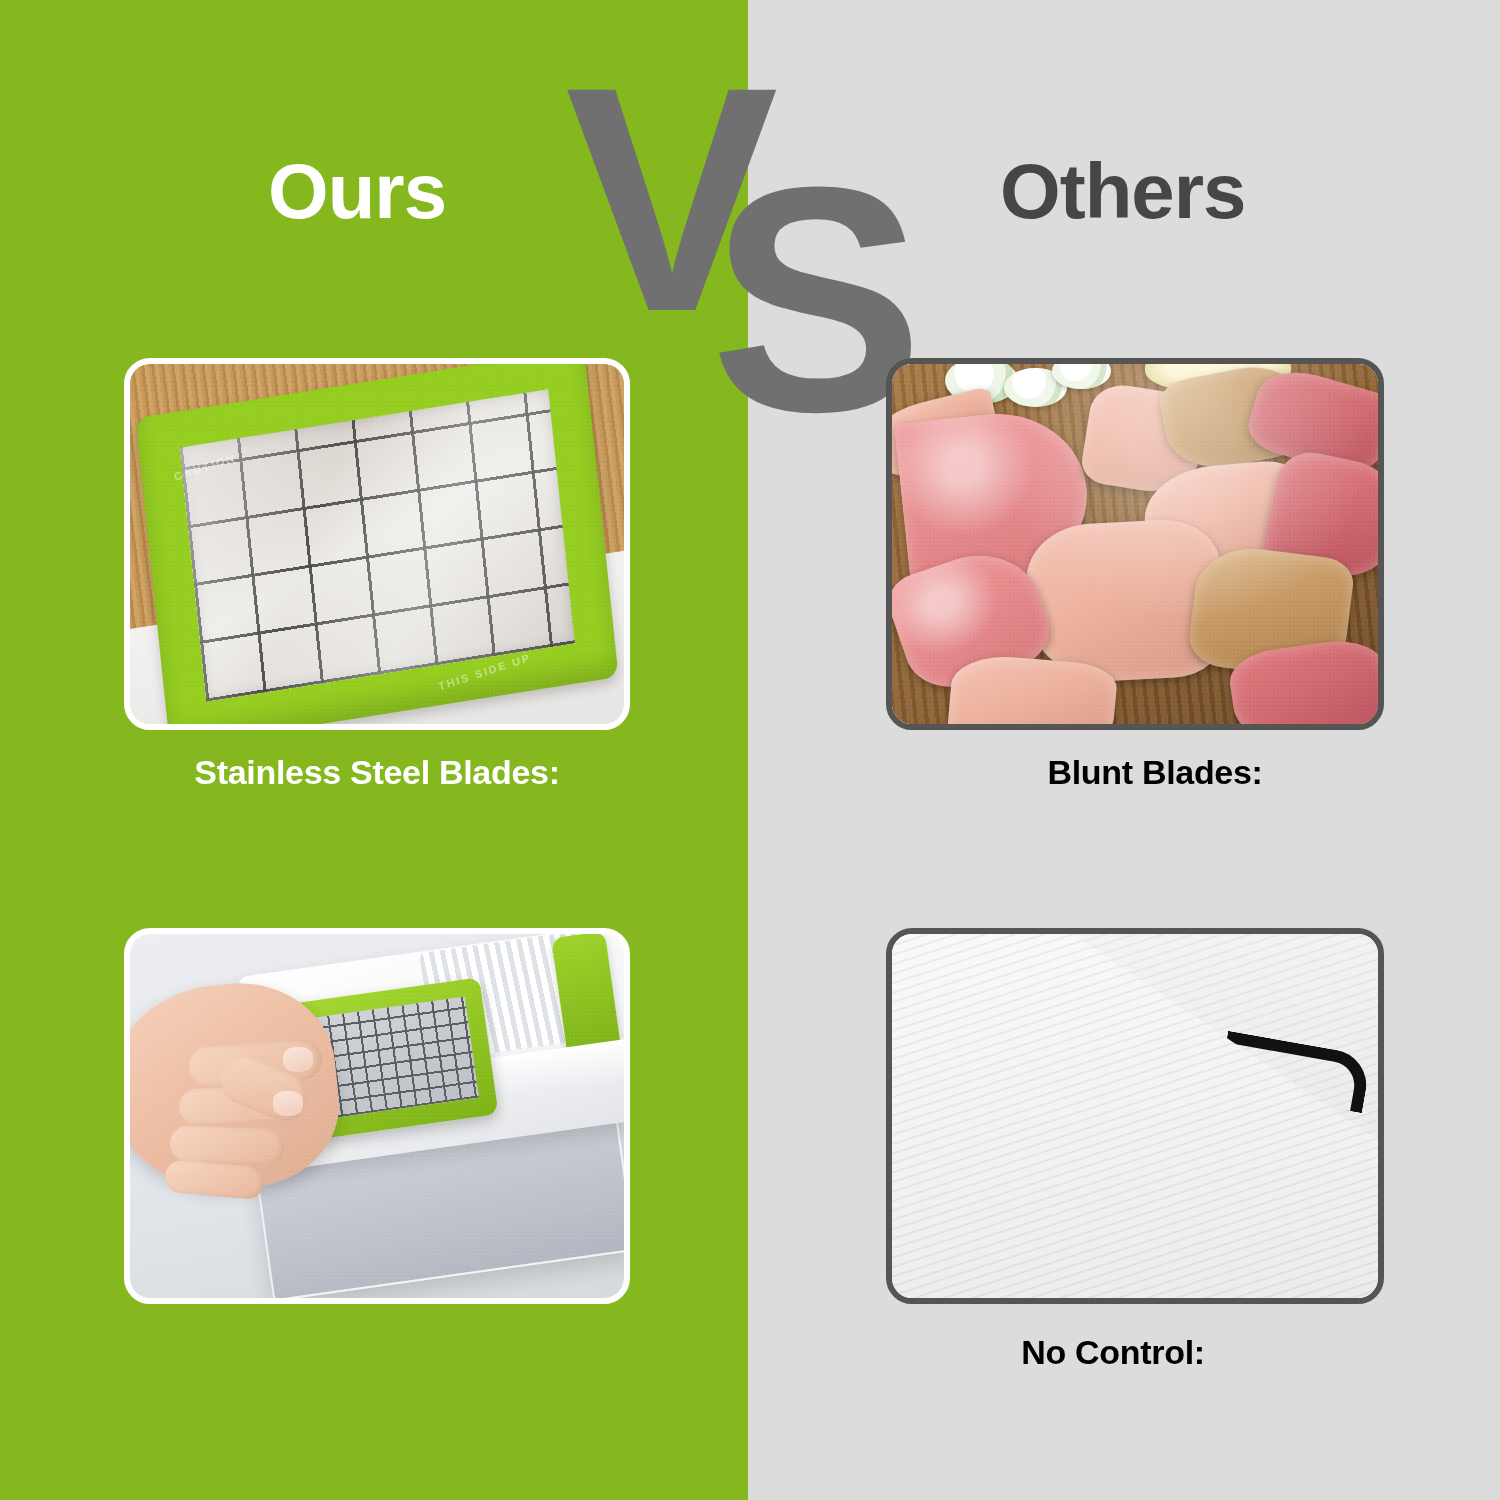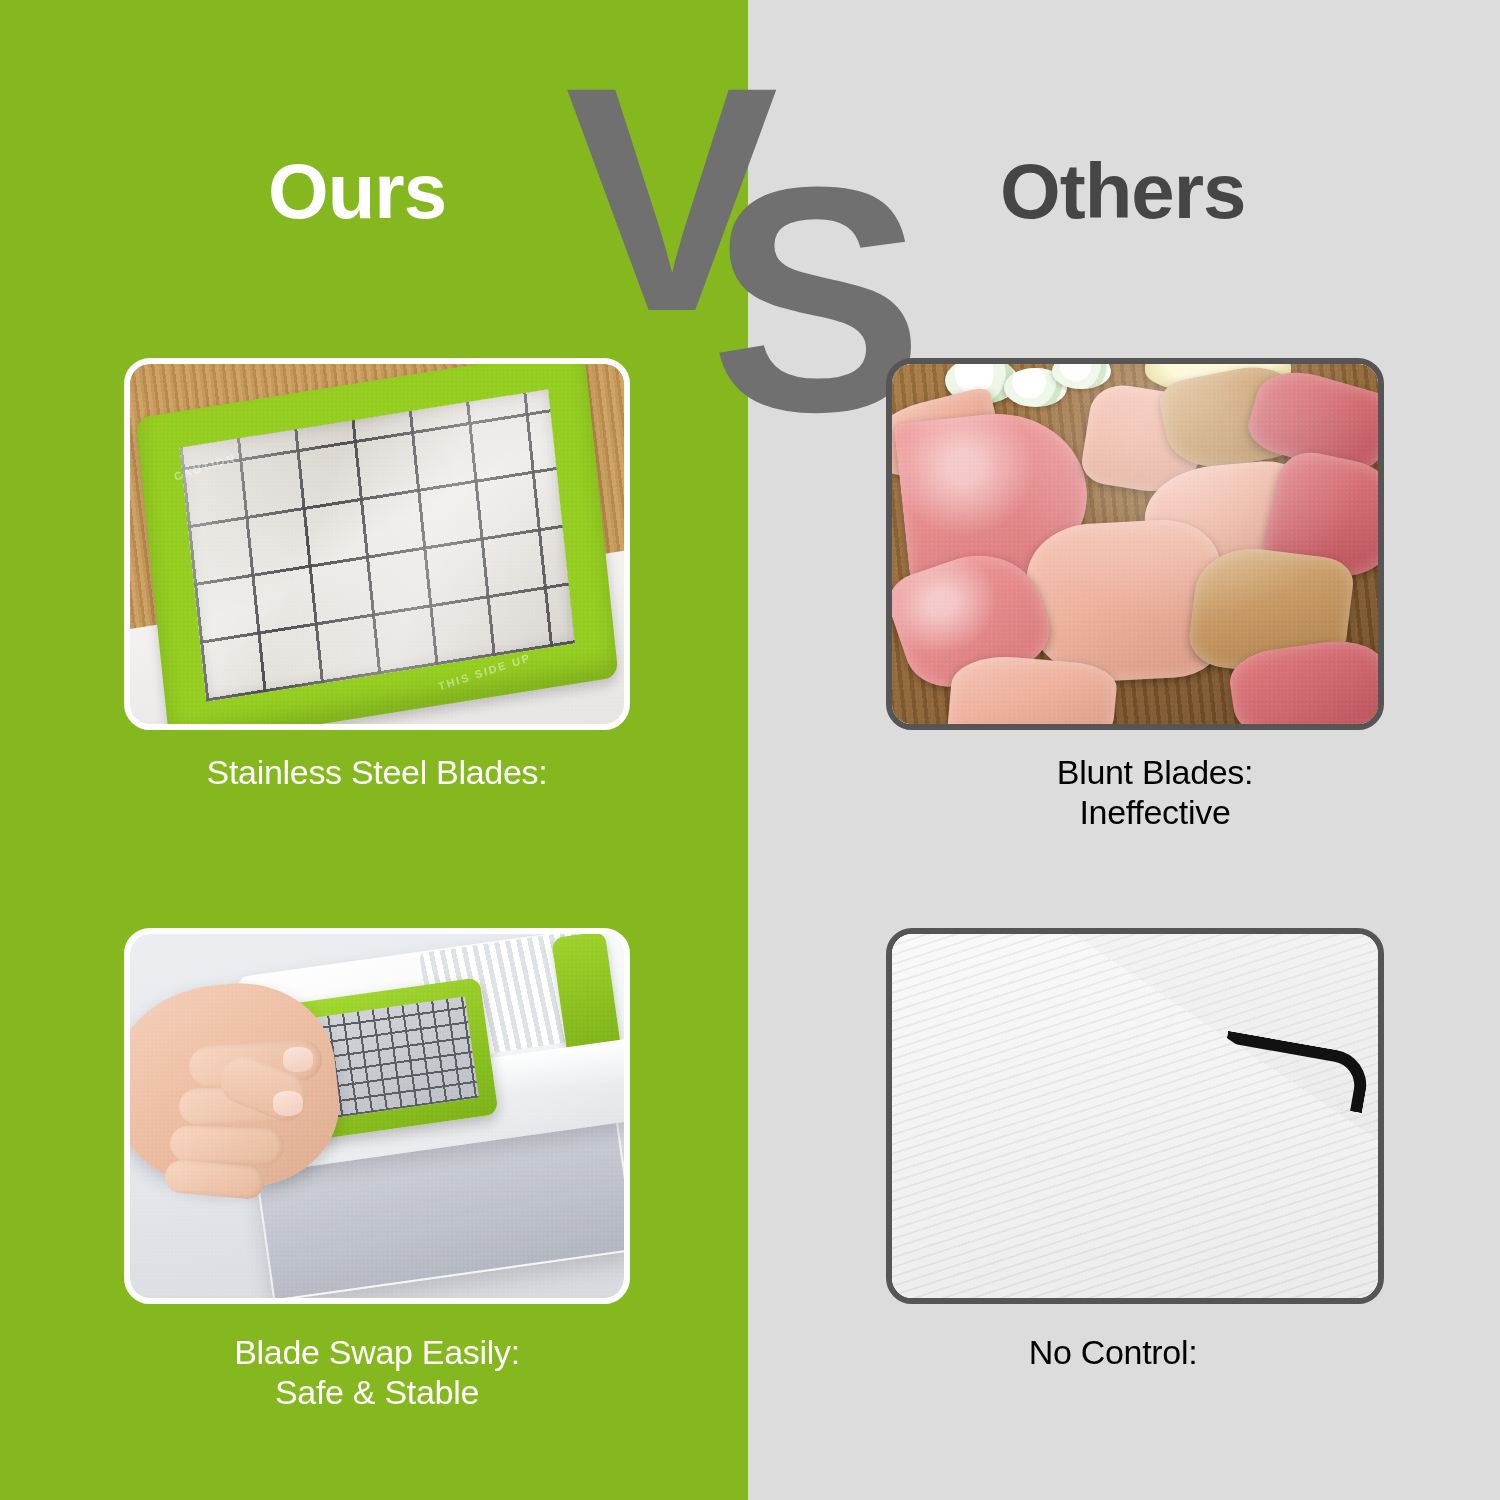--- a/index.html
+++ b/index.html
@@ -50,21 +50,21 @@
     overflow:hidden;
     background:#ffffff;
   }
   .photo-frame.ours  { border:6px solid #ffffff; }
   .photo-frame.other { border:6px solid #555555; }
 
   .photo-inner { position:absolute; inset:0; border-radius:20px; overflow:hidden; }
 
   
   .caption { position:absolute; text-align:center; line-height:1.18; }
-  .caption .title { display:block; font-weight:normal; font-size:34px; letter-spacing:-0.3px; }
+  .caption .title { display:block; font-weight:bold; font-size:34px; letter-spacing:-0.3px; }
   .caption .sub   { display:block; font-weight:normal; font-size:34px; letter-spacing:-0.3px; }
   .caption.ours  .title, .caption.ours  .sub  { color:#ffffff; }
   .caption.other .title, .caption.other .sub  { color:#000000; }
 
   
   .p1 { position:absolute; inset:0; background:#f0eeec; }
   .p1 .board {
     position:absolute; left:-6%; top:-4%; width:122%; height:78%;
     background:
       repeating-linear-gradient(92deg, #c79a5c 0 3px, #b98b4d 3px 6px, #cfa468 6px 10px),
@@ -347,21 +347,20 @@
 
           <div class="gloss"></div>
           <div class="grain"></div>
         </div>
       </div>
     </div>
   </div>
 
   <div class="caption other" style="left:906px; top:752px; width:498px;">
     <span class="title">Blunt Blades:</span>
-    <span class="sub">Ineffective</span>
   </div>
 
   <div class="card" style="left:124px; top:928px; width:506px; height:376px;">
     <div class="photo-frame ours" style="inset: 0px; border-color: rgb(255, 255, 255);">
       <div class="photo-inner">
         <div class="p3">
           <div class="tub"></div>
           <div class="body-white"></div>
           <div class="ribs"></div>
           <div class="handle"></div>
@@ -380,24 +379,20 @@
           <div class="finger" style="left:18%; top:36%; width:18%; height:13%; transform:rotate(22deg);"></div>
           <div class="nail" style="left:31%; top:31%; width:6%; height:7%;"></div>
           <div class="nail" style="left:29%; top:43%; width:6%; height:7%;"></div>
 
           <div class="grain"></div>
         </div>
       </div>
     </div>
   </div>
 
-  <div class="caption ours" style="left:124px; top:1332px; width:506px;">
-    <span class="title" style="color: rgb(255, 255, 255);">Blade Swap Easily:</span>
-    <span class="sub" style="color: rgb(255, 255, 255);">Safe &amp; Stable</span>
-  </div>
 
   <div class="card" style="left:886px; top:928px; width:498px; height:376px;">
     <div class="photo-frame other" style="inset: 0px; border-color: rgb(85, 85, 85);">
       <div class="photo-inner">
         <div class="p4">
           <div class="slab"></div>
 
           <div class="blade-bar">
             <div class="rivet" style="left:32%; top:28%;"></div>
             <div class="rivet" style="left:76%; top:28%;"></div>

